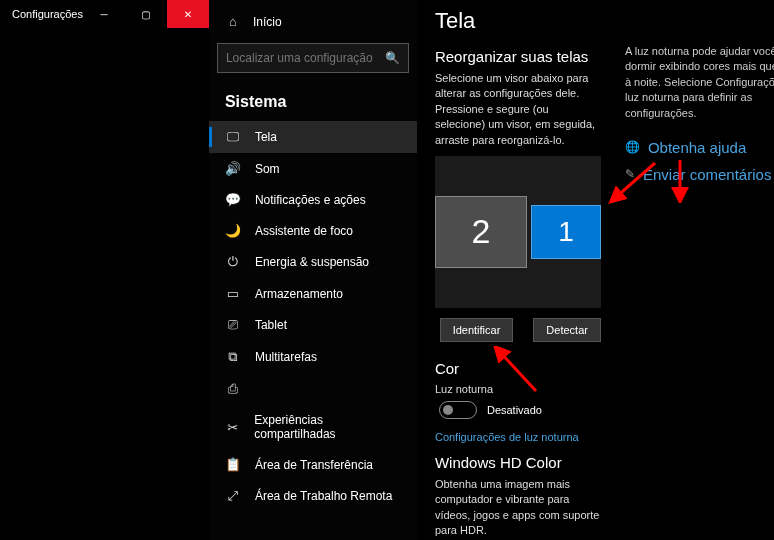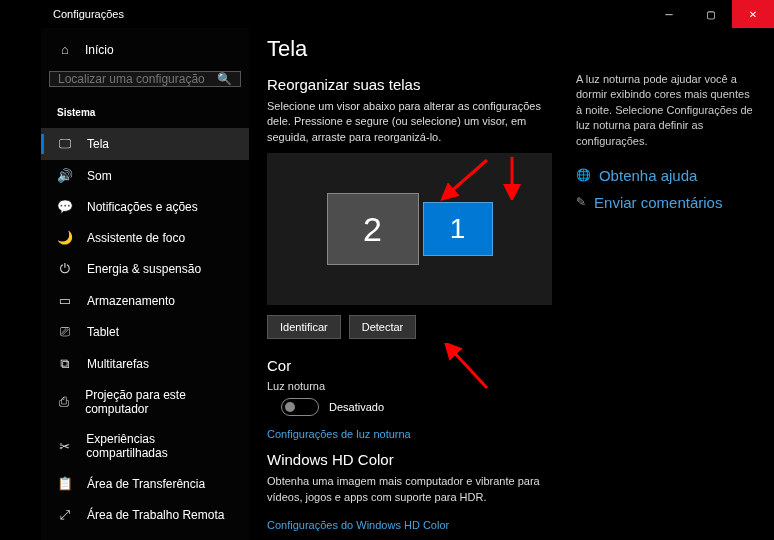--- a/index.html
+++ b/index.html
@@ -7,25 +7,23 @@
     font-family: "Segoe UI", Arial, sans-serif;
     background: #000;
     color: #fff;
     width: 774px;
     height: 540px;
     overflow: hidden;
     font-size: 12px;
   }
   .window {
     display: flex;
-    flex-direction: column;
     width: 100%;
     height: 100%;
     background: #000;
-    padding-left: 41px;
   }
   .titlebar {
     height: 28px;
     display: flex;
     align-items: center;
     background: #000;
   }
   .titlebar-title {
     padding-left: 12px;
     font-size: 11px;
@@ -70,21 +68,21 @@
   .search-wrap input {
     flex: 1;
     background: transparent;
     border: none;
     color: #737373;
     font-size: 12px;
     outline: none;
   }
   .section-label {
     padding: 8px 16px 10px 16px;
-    font-size: 10px;
+    font-size: 16px;
     font-weight: 600;
   }
   .nav-item {
     display: flex;
     align-items: center;
     gap: 14px;
     padding: 8px 16px;
     font-size: 12px;
     position: relative;
   }
@@ -134,29 +132,29 @@
     border: 1px solid #888;
   }
   .mon1 {
     width: 70px;
     height: 54px;
     background: #0078d4;
     border: 1px solid #4da3e0;
     margin-left: 4px;
     font-size: 28px;
   }
-  .btn-row { display: flex; gap: 8px; margin-bottom: 18px; position: relative; }
+  .btn-row { display: flex; justify-content: flex-end; gap: 20px; margin-bottom: 18px; position: relative; }
   .btn {
     background: #333;
     border: 1px solid #555;
     color: #fff;
     font-size: 11px;
     padding: 5px 12px;
   }
-  .toggle-row { display: flex; align-items: center; gap: 10px; margin: 6px 14px; }
+  .toggle-row { display: flex; align-items: center; gap: 10px; margin: 6px 4px; }
   .toggle {
     width: 38px;
     height: 18px;
     border: 1px solid #888;
     border-radius: 9px;
     position: relative;
     background: #000;
   }
   .toggle::after {
     content: "";
@@ -226,21 +224,20 @@
       <div class="nav-item">
         <span class="nav-icon">⎚</span>
         <span>Tablet</span>
       </div>
       <div class="nav-item">
         <span class="nav-icon">⧉</span>
         <span>Multitarefas</span>
       </div>
       <div class="nav-item">
         <span class="nav-icon">⎙</span>
-        <span>Projeção para este computador</span>
       </div>
       <div class="nav-item">
         <span class="nav-icon">✂</span>
         <span>Experiências compartilhadas</span>
       </div>
       <div class="nav-item">
         <span class="nav-icon">📋</span>
         <span>Área de Transferência</span>
       </div>
       <div class="nav-item">

